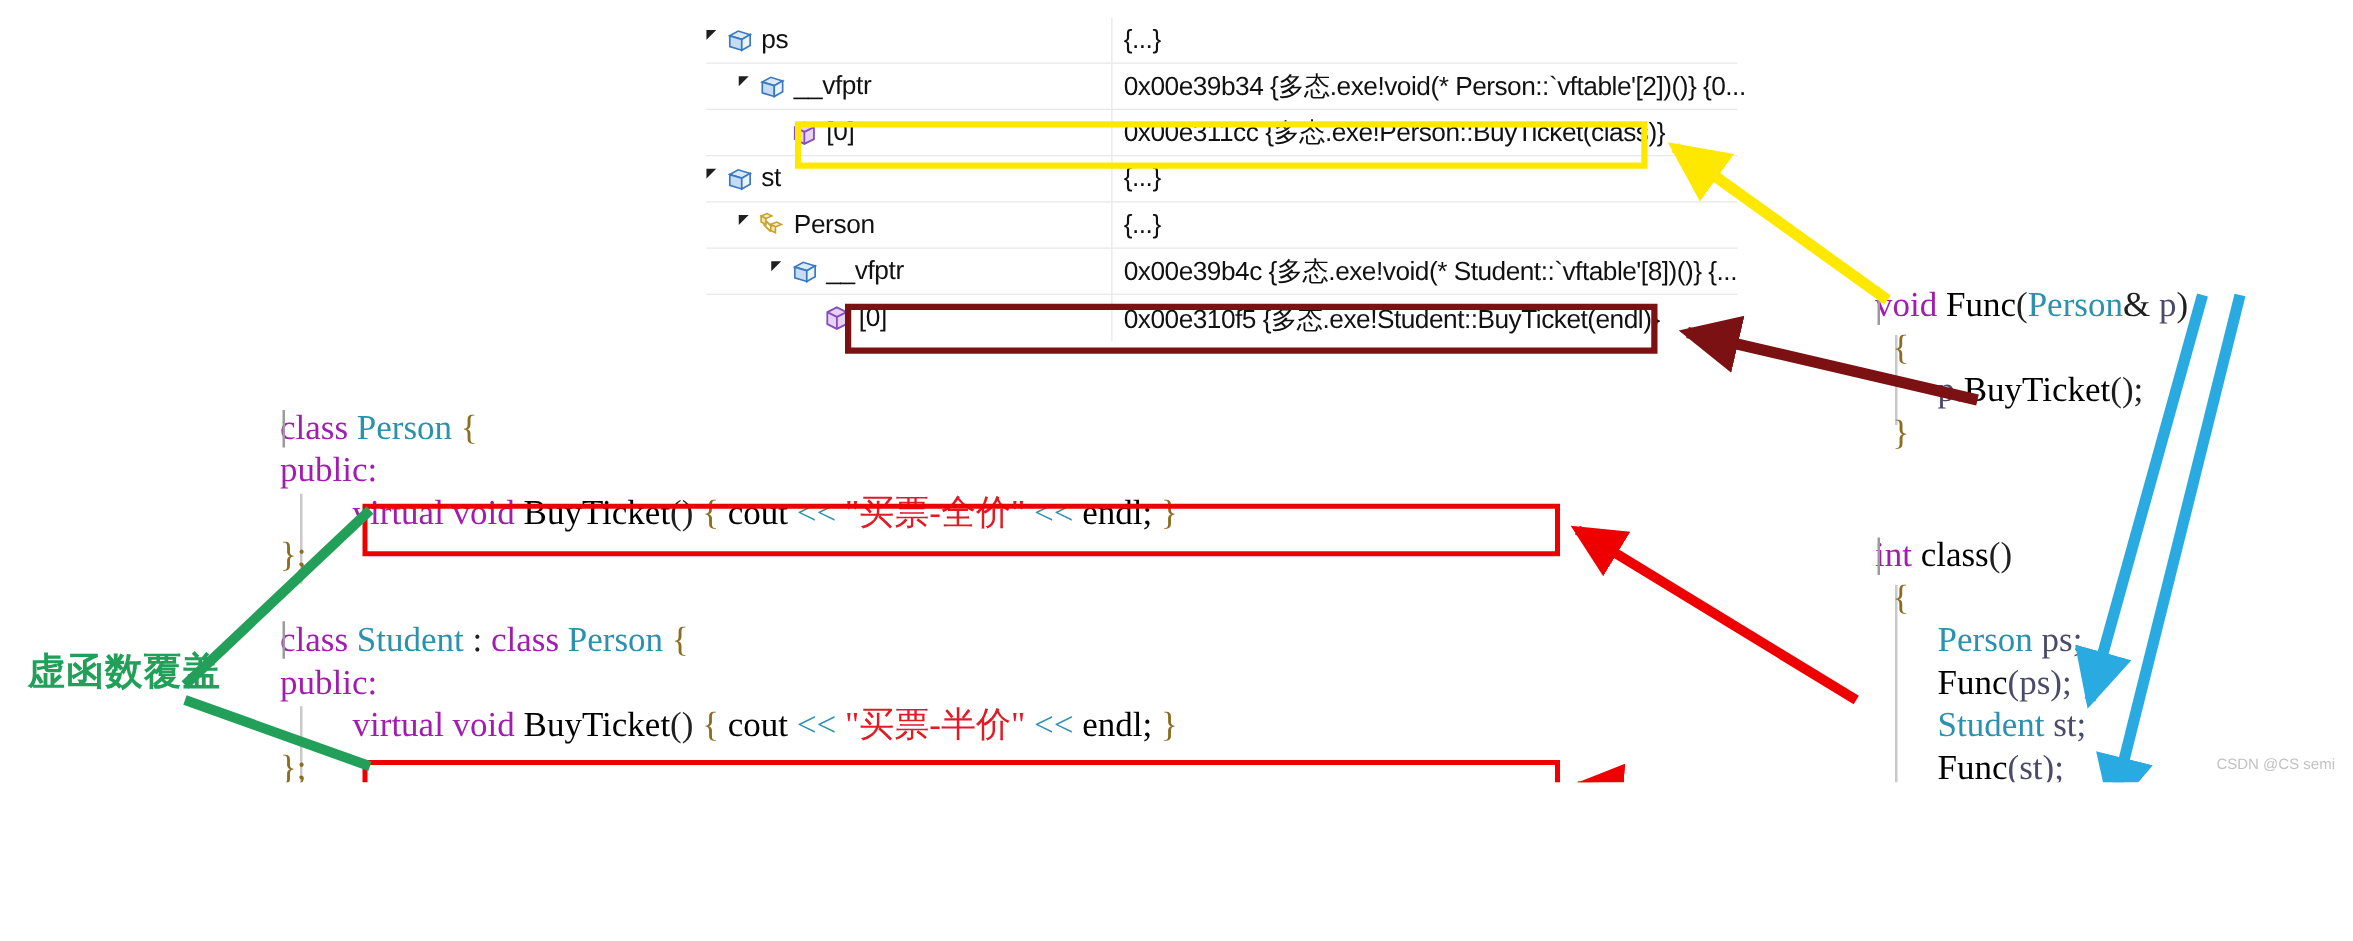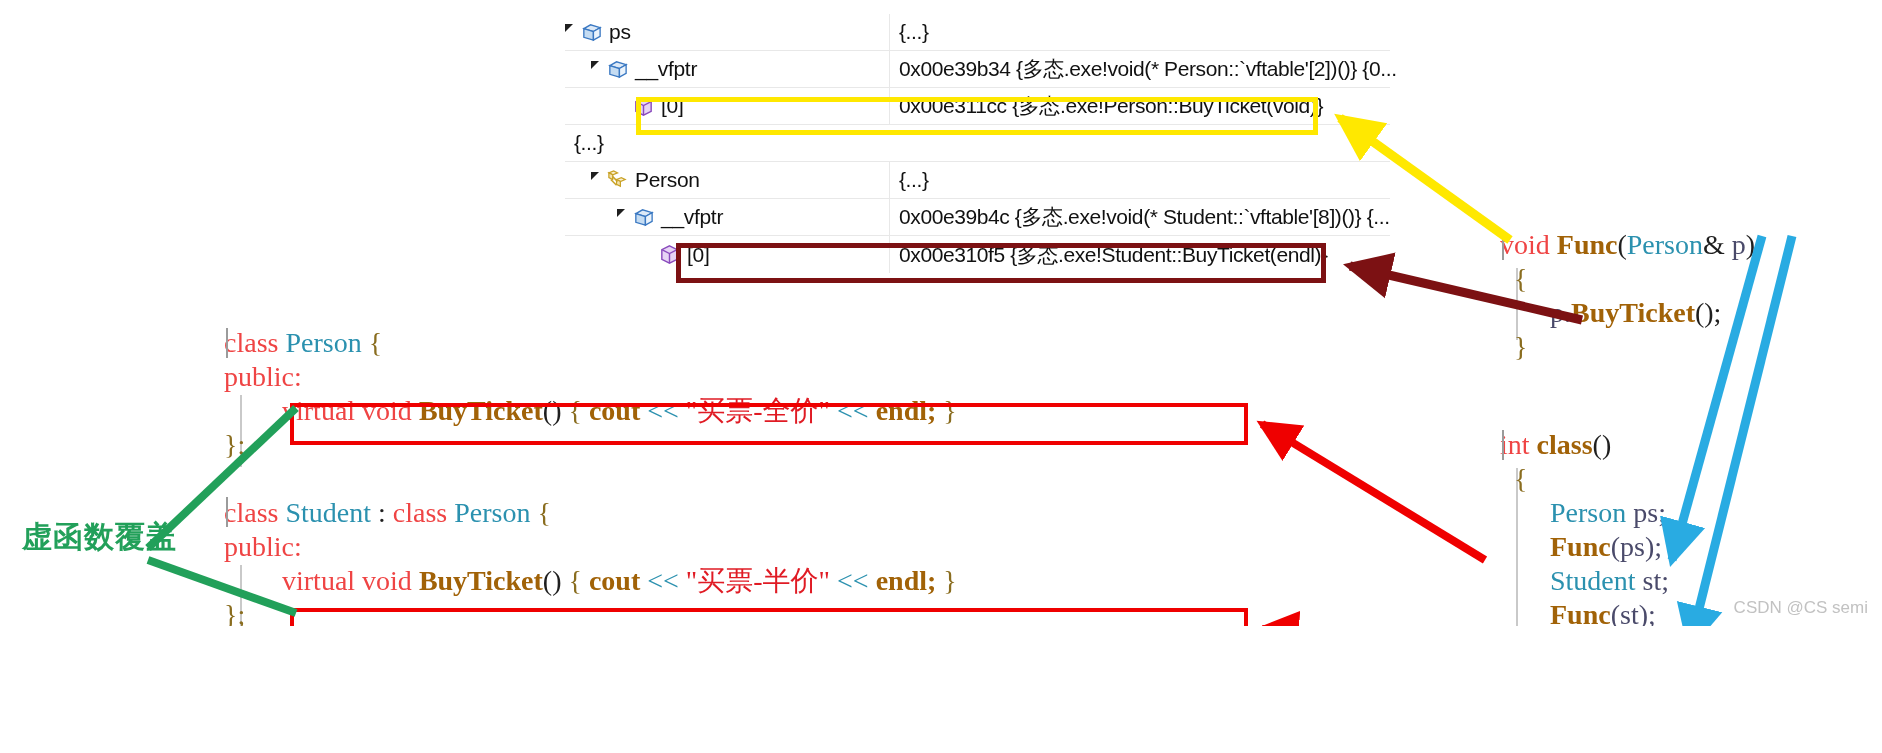--- a/index.html
+++ b/index.html
@@ -89,23 +89,23 @@
     font-size: 28px;
     line-height: 34px;
     white-space: pre;
     color: #1f1f1f;
     z-index: 12;
   }
   #code-left  { left: 224px; top: 326px; }
   #code-right { left: 1500px; top: 228px; }
   #code-main  { left: 1500px; top: 428px; }
 
-  .k   { color: #ef4444; }            
+  .k   { color: #a21caf; }            
   .t   { color: #2b91af; }            
-  .fn  { color: #a16207; font-weight: bold; }            
+  .fn  { color: #000000; }            
   .pl  { color: #1f1f1f; }            
   .op  { color: #2b91af; }            
   .str { color: #e01b24; }            
   .br  { color: #8a6d1f; }            
   .kp  { color: #9b00c3; }            
   .var { color: #4a4a6a; }
 
   .guide {
     position: absolute;
     width: 2px;
@@ -143,21 +143,21 @@
     z-index: 32;
     letter-spacing: 1px;
   }
 
   
   #watermark {
     position: absolute;
     right: 14px;
     bottom: 8px;
     font-family: "Liberation Sans", "DejaVu Sans", sans-serif;
-    font-size: 17px;
+    font-size: 12px;
     color: #c2c2c2;
     z-index: 35;
     white-space: nowrap;
   }
 </style>
 </head>
 <body>
 
 <div id="stage">
 
@@ -201,24 +201,36 @@
         <span class="twisty-spacer"></span>
         <span class="vs-icon">
           <svg width="23" height="23" viewBox="0 0 24 24">
             <polygon points="12,3 20,7 20,17 12,21 4,17 4,7" fill="#e7d4f5" stroke="#8a4bbd" stroke-width="1.5"></polygon>
             <polyline points="4,7 12,11 20,7" fill="none" stroke="#8a4bbd" stroke-width="1.5"></polyline>
             <line x1="12" y1="11" x2="12" y2="21" stroke="#8a4bbd" stroke-width="1.5"></line>
           </svg>
         </span>
         <span class="node-label">[0]</span>
       </div>
-      <div class="watch-value">0x00e311cc {多态.exe!Person::BuyTicket(void)}</div>
-    </div>
-
-    <div class="watch-row">
+      <div class="watch-value">0x00e311cc {多态.exe!Person::BuyTicket(class)}</div>
+    </div>
+
+    <div class="watch-row">
+      <div class="watch-name">
+        <span class="indent" style="width:0px"></span>
+        <span class="twisty"></span>
+        <span class="vs-icon">
+          <svg width="23" height="23" viewBox="0 0 24 24">
+            <polygon points="4,8 11,4 21,7 14,11" fill="#dce9f7" stroke="#3a78c2" stroke-width="1.4"></polygon>
+            <polygon points="4,8 14,11 14,20 4,17" fill="#c5dcf2" stroke="#3a78c2" stroke-width="1.4"></polygon>
+            <polygon points="14,11 21,7 21,16 14,20" fill="#eaf3fc" stroke="#3a78c2" stroke-width="1.4"></polygon>
+          </svg>
+        </span>
+        <span class="node-label">st</span>
+      </div>
       <div class="watch-value">{...}</div>
     </div>
 
     <div class="watch-row">
       <div class="watch-name">
         <span class="indent" style="width:26px"></span>
         <span class="twisty"></span>
         <span class="vs-icon">
           <svg width="23" height="23" viewBox="0 0 24 24">
             <polygon points="3,4 8,2 12,4 7,6" fill="#fbf0cf" stroke="#c9a227" stroke-width="1.3"></polygon>

